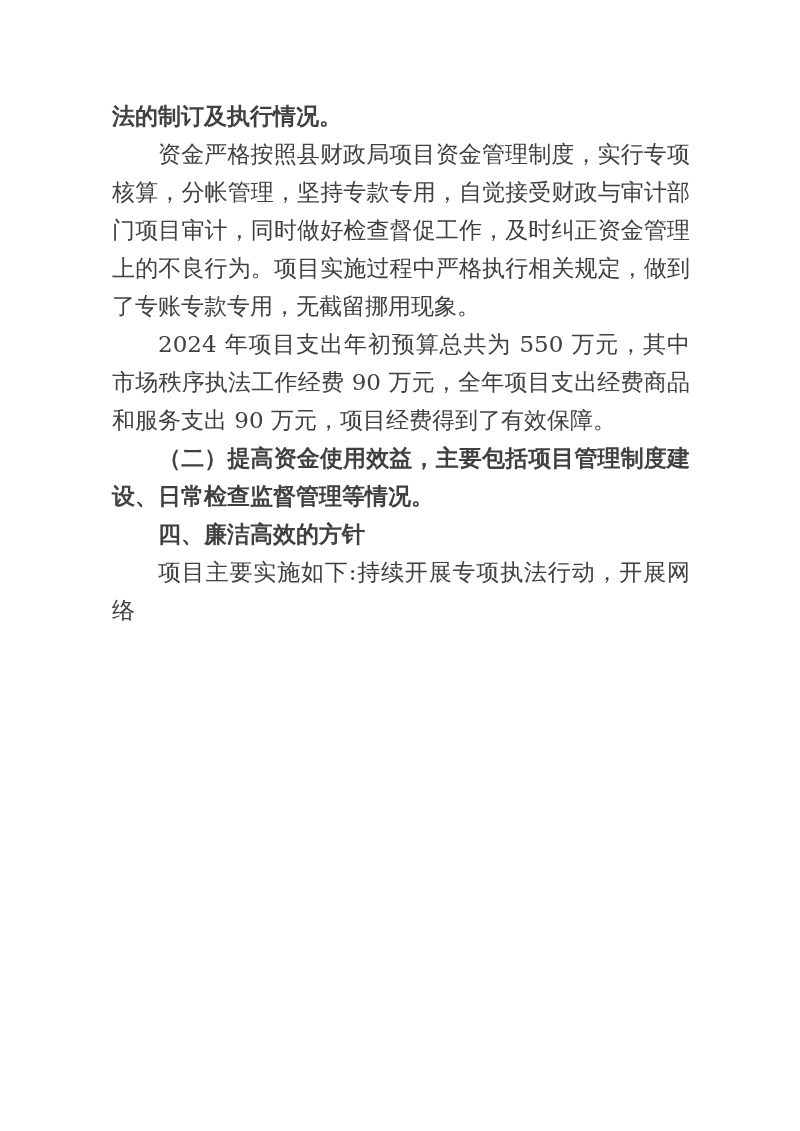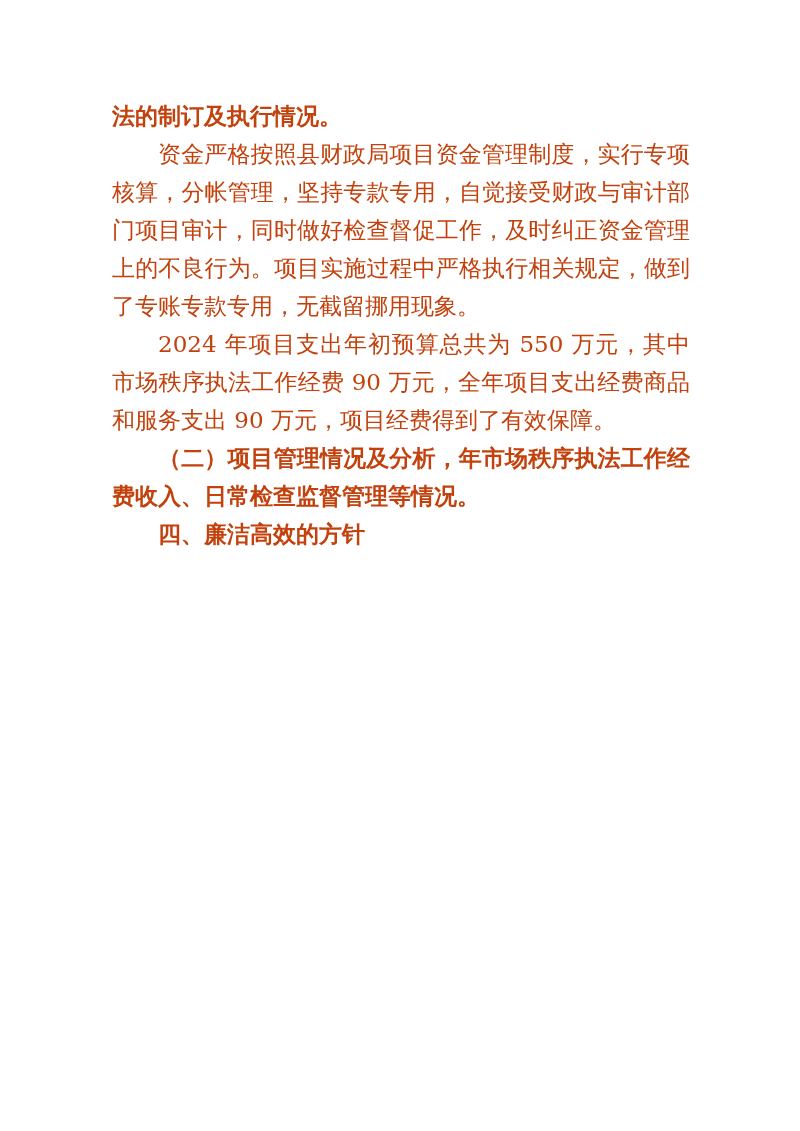--- a/index.html
+++ b/index.html
@@ -12,21 +12,21 @@
     width: 800px;
     height: 1131px;
     background: #ffffff;
     overflow: hidden;
   }
   .content {
     position: absolute;
     left: 112px;
     top: 97px;
     width: 578px;
-    color: #c2410c;
+    color: #404040;
     font-family: "DejaVu Serif", "Liberation Serif", serif;
     font-size: 23px;
     line-height: 38px;
     text-align: justify;
   }
   .content p {
     margin: 0;
     padding: 0;
   }
   .indent {
@@ -42,16 +42,17 @@
   }
 </style>
 </head>
 <body>
 
 <div class="page">
   <div class="content">
     <p class="h-serif">法的制订及执行情况。</p>
     <p class="indent">资金严格按照县财政局项目资金管理制度，实行专项核算，分帐管理，坚持专款专用，自觉接受财政与审计部门项目审计，同时做好检查督促工作，及时纠正资金管理上的不良行为。项目实施过程中严格执行相关规定，做到了专账专款专用，无截留挪用现象。</p>
     <p class="indent">2024 年项目支出年初预算总共为 550 万元，其中市场秩序执法工作经费 90 万元，全年项目支出经费商品和服务支出 90 万元，项目经费得到了有效保障。</p>
-    <p class="h-serif indent">（二）项目管理情况及分析，年市场秩序执法工作经费收入、日常检查监督管理等情况。</p>
+    <p class="h-serif indent">（二）提高资金使用效益，主要包括项目管理制度建设、日常检查监督管理等情况。</p>
     <p class="h-sans indent">四、廉洁高效的方针</p>
+    <p class="indent">项目主要实施如下:持续开展专项执法行动，开展网络</p>
   </div>
 </div>
 
 </body></html>

